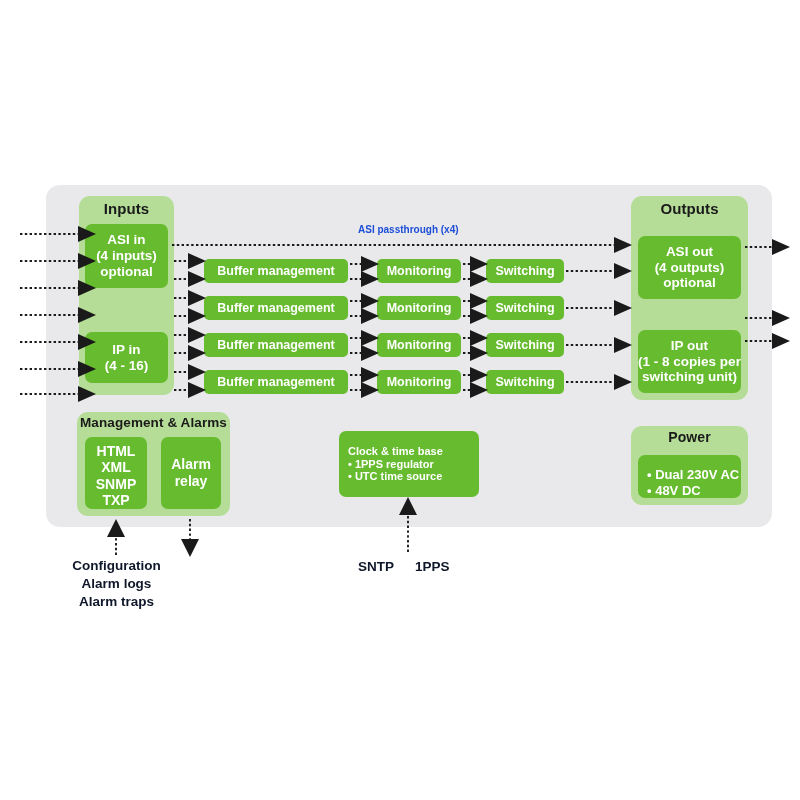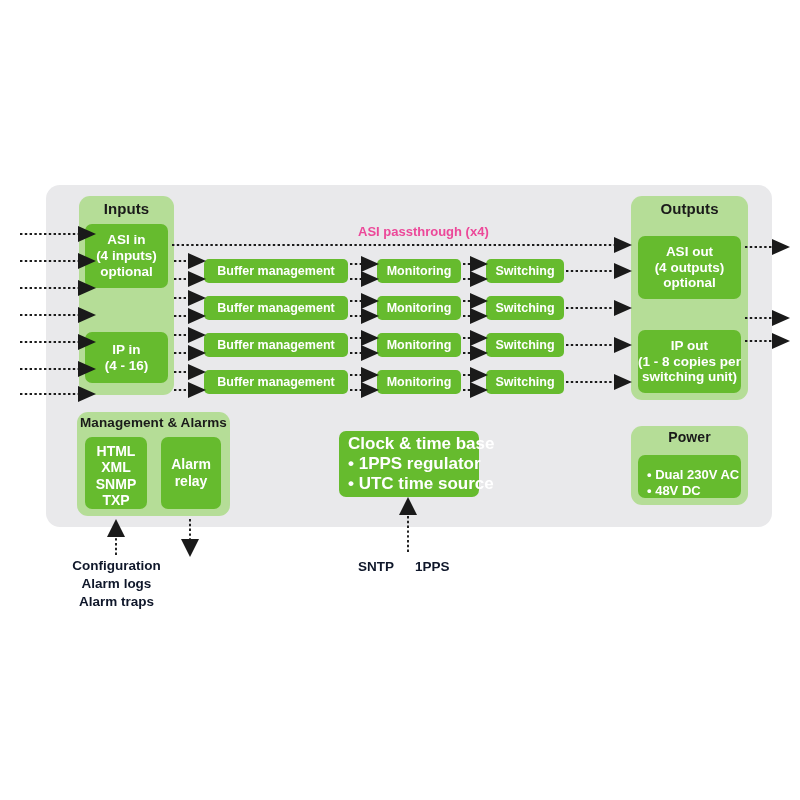--- a/index.html
+++ b/index.html
@@ -65,22 +65,22 @@
   }
 
   
   .caption {
     color: #0f172a;
     font-size: 13.5px;
     line-height: 1.35;
     white-space: nowrap;
   }
   .passthrough-label {
-    color: #ec4899;
-    font-size: 13px;
+    color: #1d4ed8;
+    font-size: 10px;
     white-space: nowrap;
   }
 
   svg.arrows {
     position: absolute;
     left: 0; top: 0;
     width: 800px; height: 800px;
     pointer-events: none;
     overflow: visible;
   }
@@ -175,21 +175,21 @@
     <span class="ln">HTML</span>
     <span class="ln">XML</span>
     <span class="ln">SNMP</span>
     <span class="ln">TXP</span>
   </div>
   <div class="abs blk" style="left:161px; top:437px; width:60px; height:72px; font-size:14px;">
     <span class="ln">Alarm</span>
     <span class="ln">relay</span>
   </div>
 
-  <div class="abs blk left-align" style="left:339px; top:431px; width:140px; height:66px; font-size:17px;">
+  <div class="abs blk left-align" style="left:339px; top:431px; width:140px; height:66px; font-size:11px;">
     <span class="ln">Clock &amp; time base</span>
     <span class="ln">• 1PPS regulator</span>
     <span class="ln">• UTC time source</span>
   </div>
 
   <div class="abs group" style="left:631px; top:426px; width:117px; height:79px;">
     <div class="group-title" style="font-size:14px; top:3px;">Power</div>
   </div>
   <div class="abs blk left-align" style="left:638px; top:455px; width:103px; height:43px; font-size:13px;justify-content:flex-end;">
     <span class="ln">• Dual 230V AC</span>

